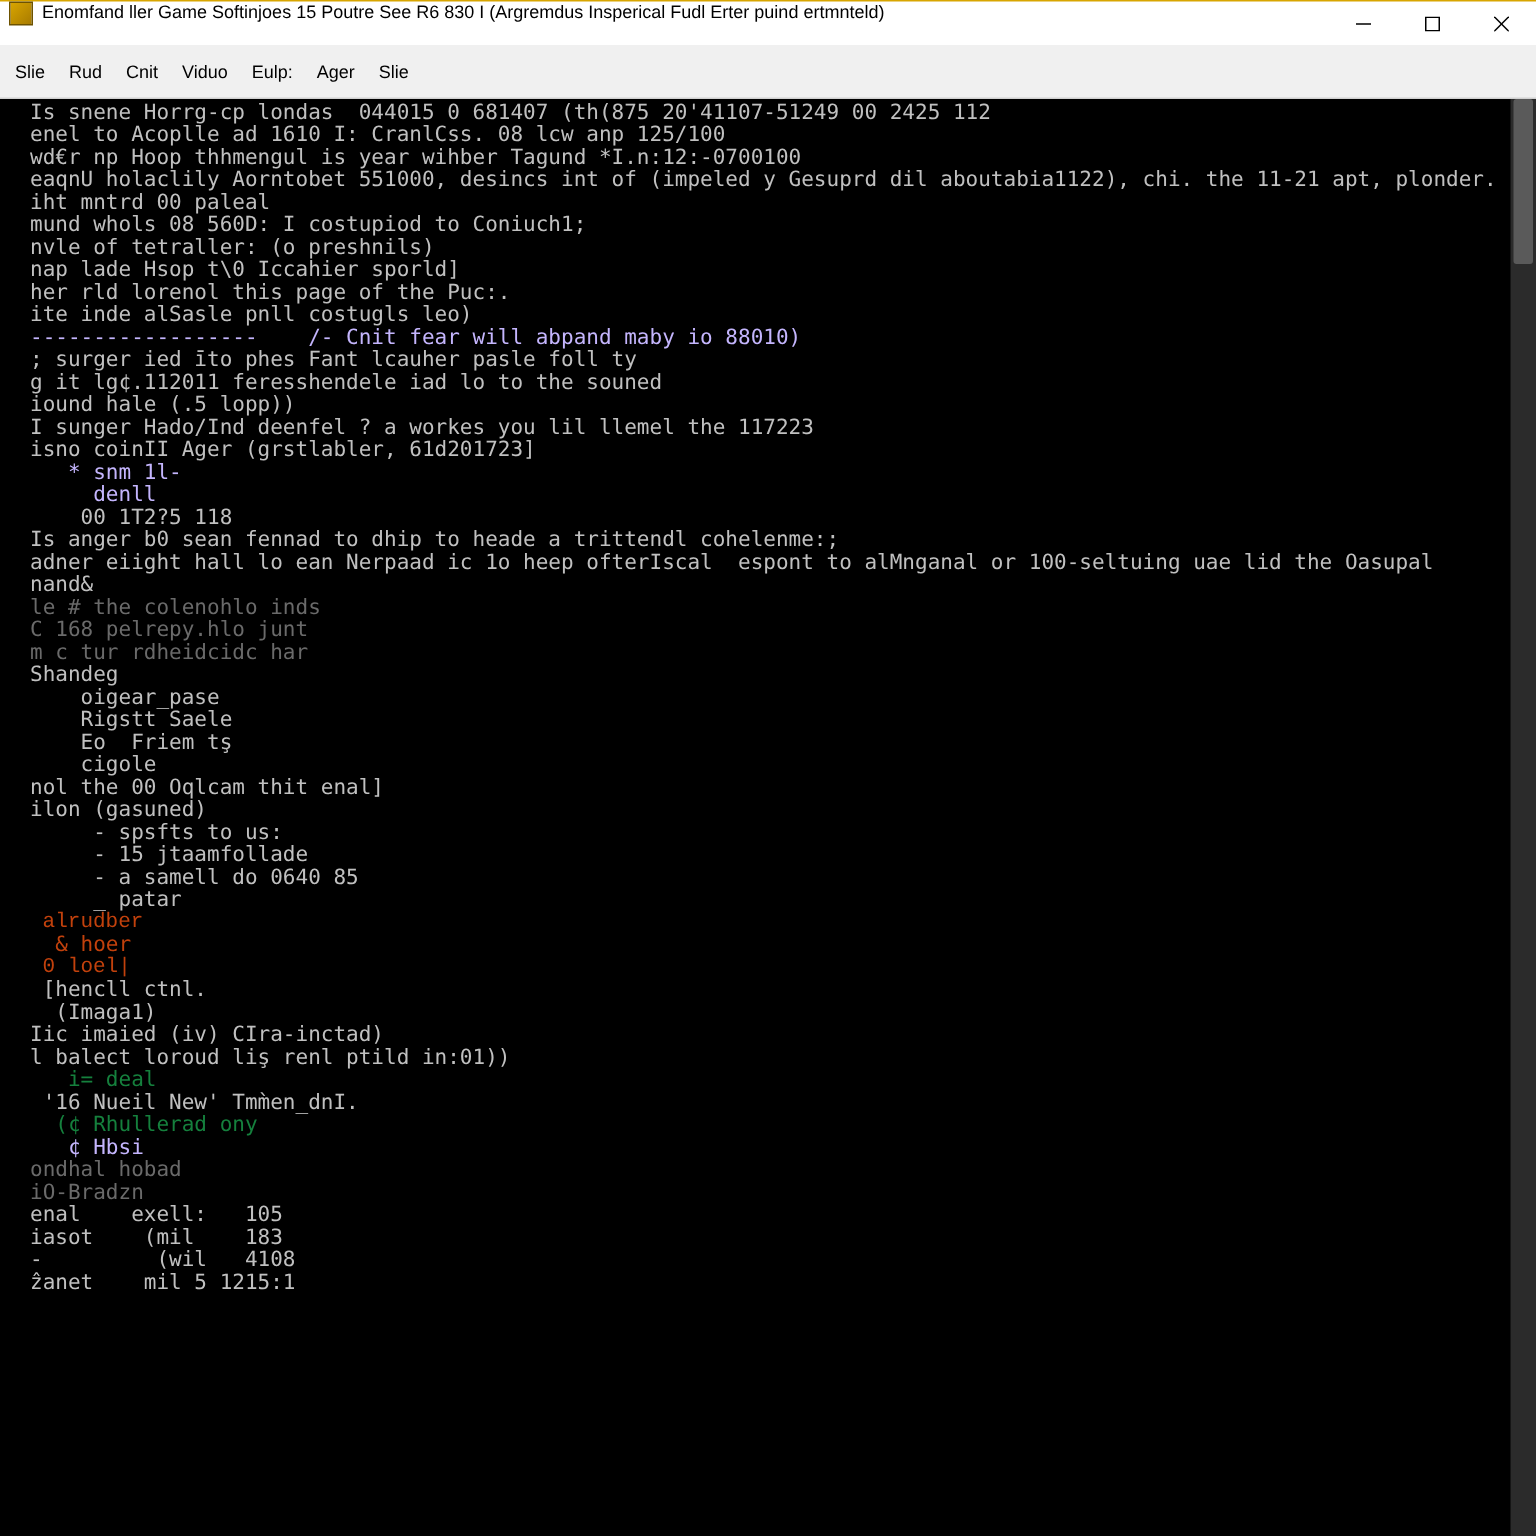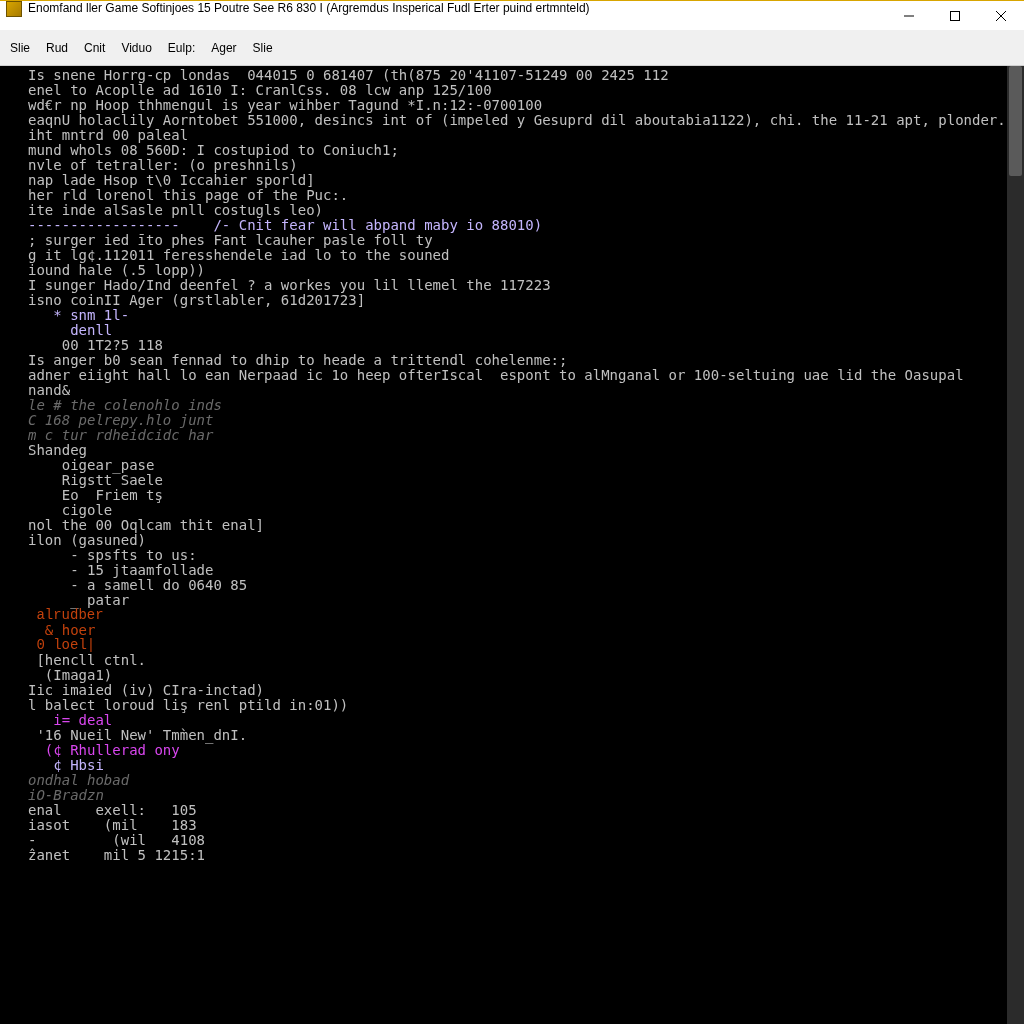--- a/index.html
+++ b/index.html
@@ -52,36 +52,35 @@
       color: #000;
       padding: 0 2px;
       border-bottom: 1px solid #d0d0d0;
     }
     .menubar .menu-item { padding: 2px 8px; cursor: default; }
     
     .terminal-wrap { flex: 1; position: relative; background: #000; }
     .terminal {
       position: absolute;
       inset: 0;
-      padding: 2px 0;
+      padding: 2px 20px;
       font-family: Consolas, "Lucida Console", monospace;
       font-size: 14px;
       line-height: 15px;
       color: #c0c0c0;
       white-space: pre;
       overflow: hidden;
-      margin-left: 28px;
     }
     .terminal .l { display: block; }
     .terminal .c-gray { color: #c0c0c0; }
     .terminal .c-dim  { color: #c4b5fd; }
     .terminal .c-red  { color: #c2410c; }
     .terminal .c-mag  { color: #c2410c; font-family: Liberation Mono, monospace; }
-    .terminal .c-yel  { color: #d946ef; }
-    .terminal .c-cmt  { color: #6a6a6a; font-style: italic; }
+    .terminal .c-yel  { color: #15803d; }
+    .terminal .c-cmt  { color: #6a6a6a; }
     
     .scrollbar {
       position: absolute;
       right: 0;
       top: 0;
       width: 17px;
       height: 100%;
       background: #2b2b2b;
     }
     .scrollbar .thumb {

